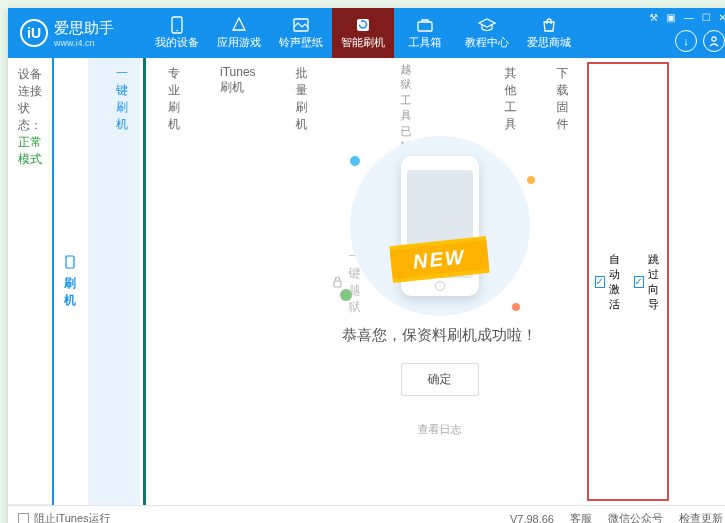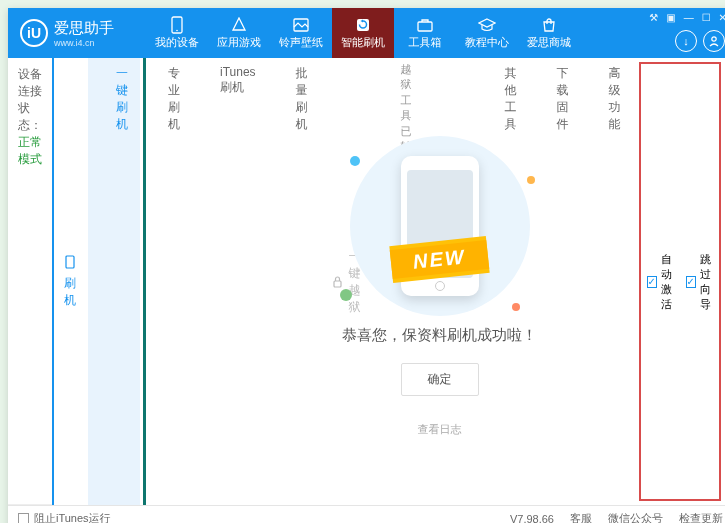--- a/index.html
+++ b/index.html
@@ -16,21 +16,21 @@
 .nav-icon{width:18px;height:18px;display:flex;align-items:center;justify-content:center}
 .win-controls{position:absolute;right:6px;top:4px;display:flex;gap:8px;font-size:10px}
 .win-btn{cursor:pointer;opacity:0.9}
 .circle-btns{position:absolute;right:8px;bottom:6px;display:flex;gap:6px}
 .circle-btn{width:22px;height:22px;border:1.5px solid #fff;border-radius:50%;display:flex;align-items:center;justify-content:center;cursor:pointer;font-size:11px}
 .body{display:flex;flex:1;overflow:hidden}
 .sidebar{width:138px;border-right:3px solid #0f766e;display:flex;flex-direction:row;font-size:12px}
 .status-bar{padding:8px 10px;color:#666;border-bottom:1px solid #eee}
 .status-val{color:#2a9d3f}
 .side-header{display:flex;align-items:center;padding:6px 12px;color:#1d4ed8;cursor:pointer;gap:6px}
-.side-header.main{color:#1592ee;font-weight:400;border-left:2px solid #1592ee;padding-left:10px}
+.side-header.main{color:#1592ee;font-weight:700;border-left:2px solid #1592ee;padding-left:10px}
 .side-item{padding:7px 12px 16px 28px;color:#666;cursor:pointer}
 .side-item.active{background:#e8f3fd;color:#1592ee}
 .side-note{padding:4px 12px 4px 28px;color:#999;font-size:11px;line-height:1.4}
 .checks{border:2px solid #d84c4c;margin:4px 6px;padding:6px;display:flex;gap:12px;font-size:11px}
 .check-item{display:flex;align-items:center;gap:4px;cursor:pointer}
 .check-box{width:12px;height:12px;border:1px solid #1592ee;display:flex;align-items:center;justify-content:center;color:#1592ee;font-size:10px}
 .main{flex:1;display:flex;flex-direction:column;align-items:center;justify-content:center;position:relative}
 .illustration{position:relative;width:220px;height:200px;display:flex;align-items:center;justify-content:center}
 .circle-bg{width:180px;height:180px;background:#eaf5fd;border-radius:50%;position:absolute}
 .phone{width:78px;height:140px;background:#fff;border-radius:10px;box-shadow:0 4px 12px rgba(0,0,0,0.15);position:relative;z-index:2}
@@ -183,21 +183,20 @@
             <svg width="11" height="10" viewBox="0 0 11 10">
               <line x1="1" y1="2" x2="10" y2="2" stroke="#888" stroke-width="1.3"></line>
               <line x1="1" y1="5" x2="10" y2="5" stroke="#888" stroke-width="1.3"></line>
               <line x1="1" y1="8" x2="10" y2="8" stroke="#888" stroke-width="1.3"></line>
             </svg>
           </span>
         <span>更多</span>
       </div>
       <div class="side-item">其他工具</div>
       <div class="side-item">下载固件</div>
-      <div class="side-item">高级功能</div>
 
       <div style="flex:1"></div>
 
       <div class="checks">
         <label class="check-item">
           <span class="check-box">✓</span>
           <span>自动激活</span>
         </label>
         <label class="check-item">
           <span class="check-box">✓</span>

